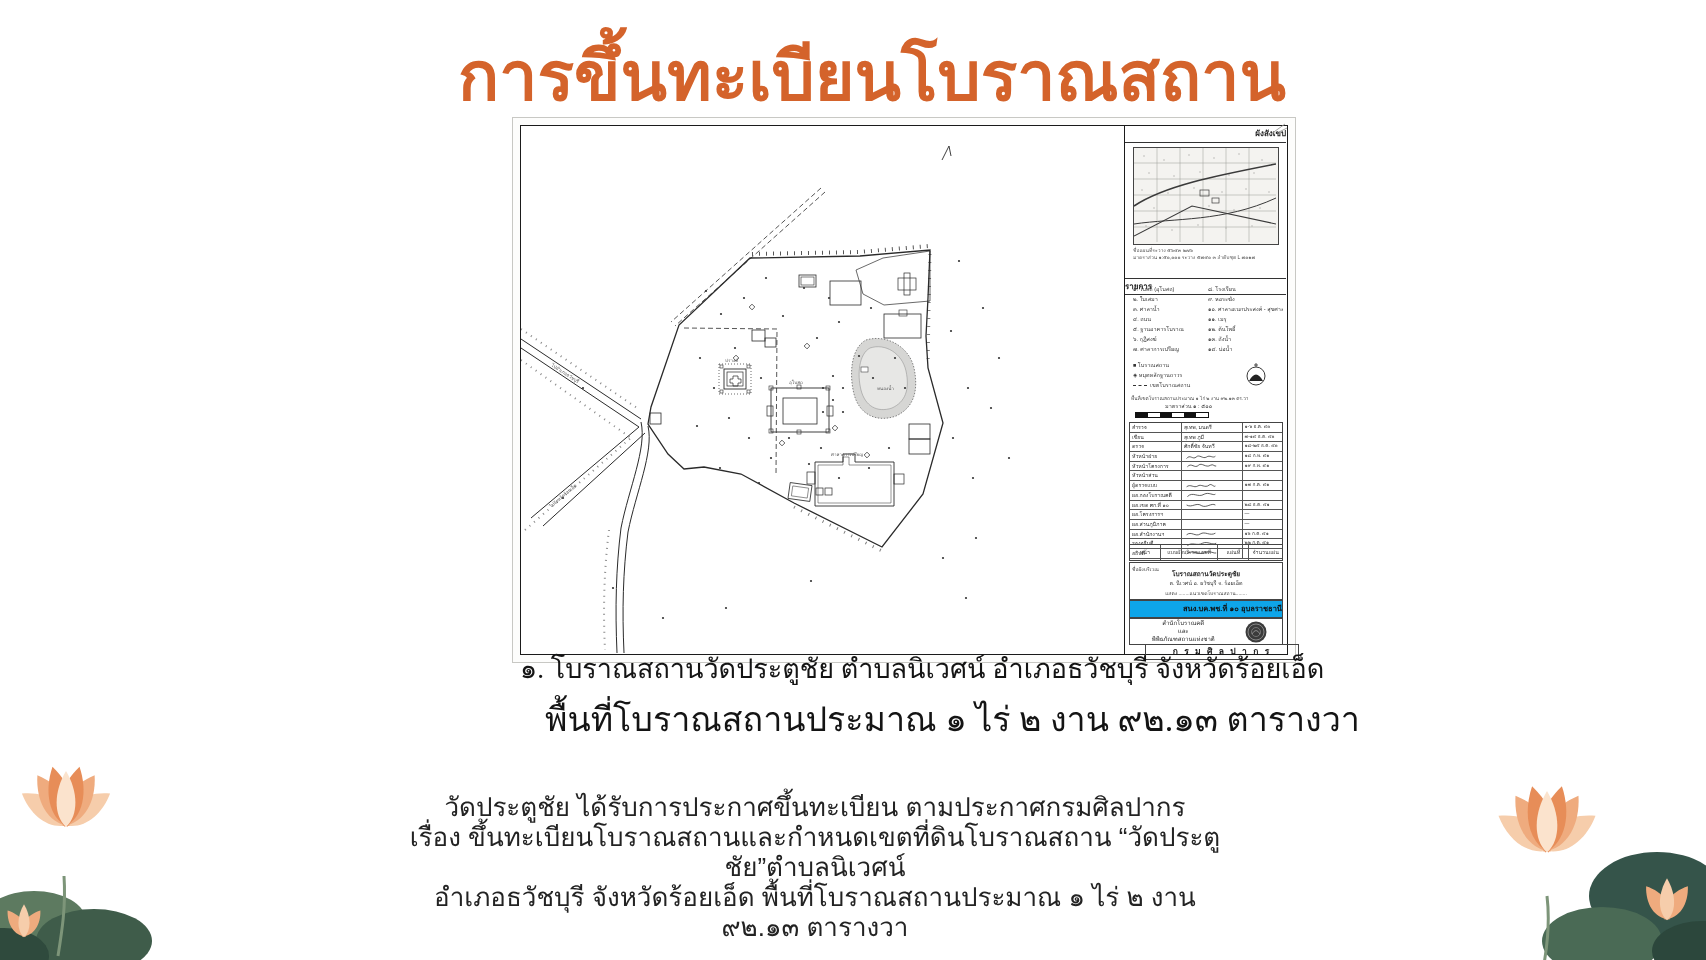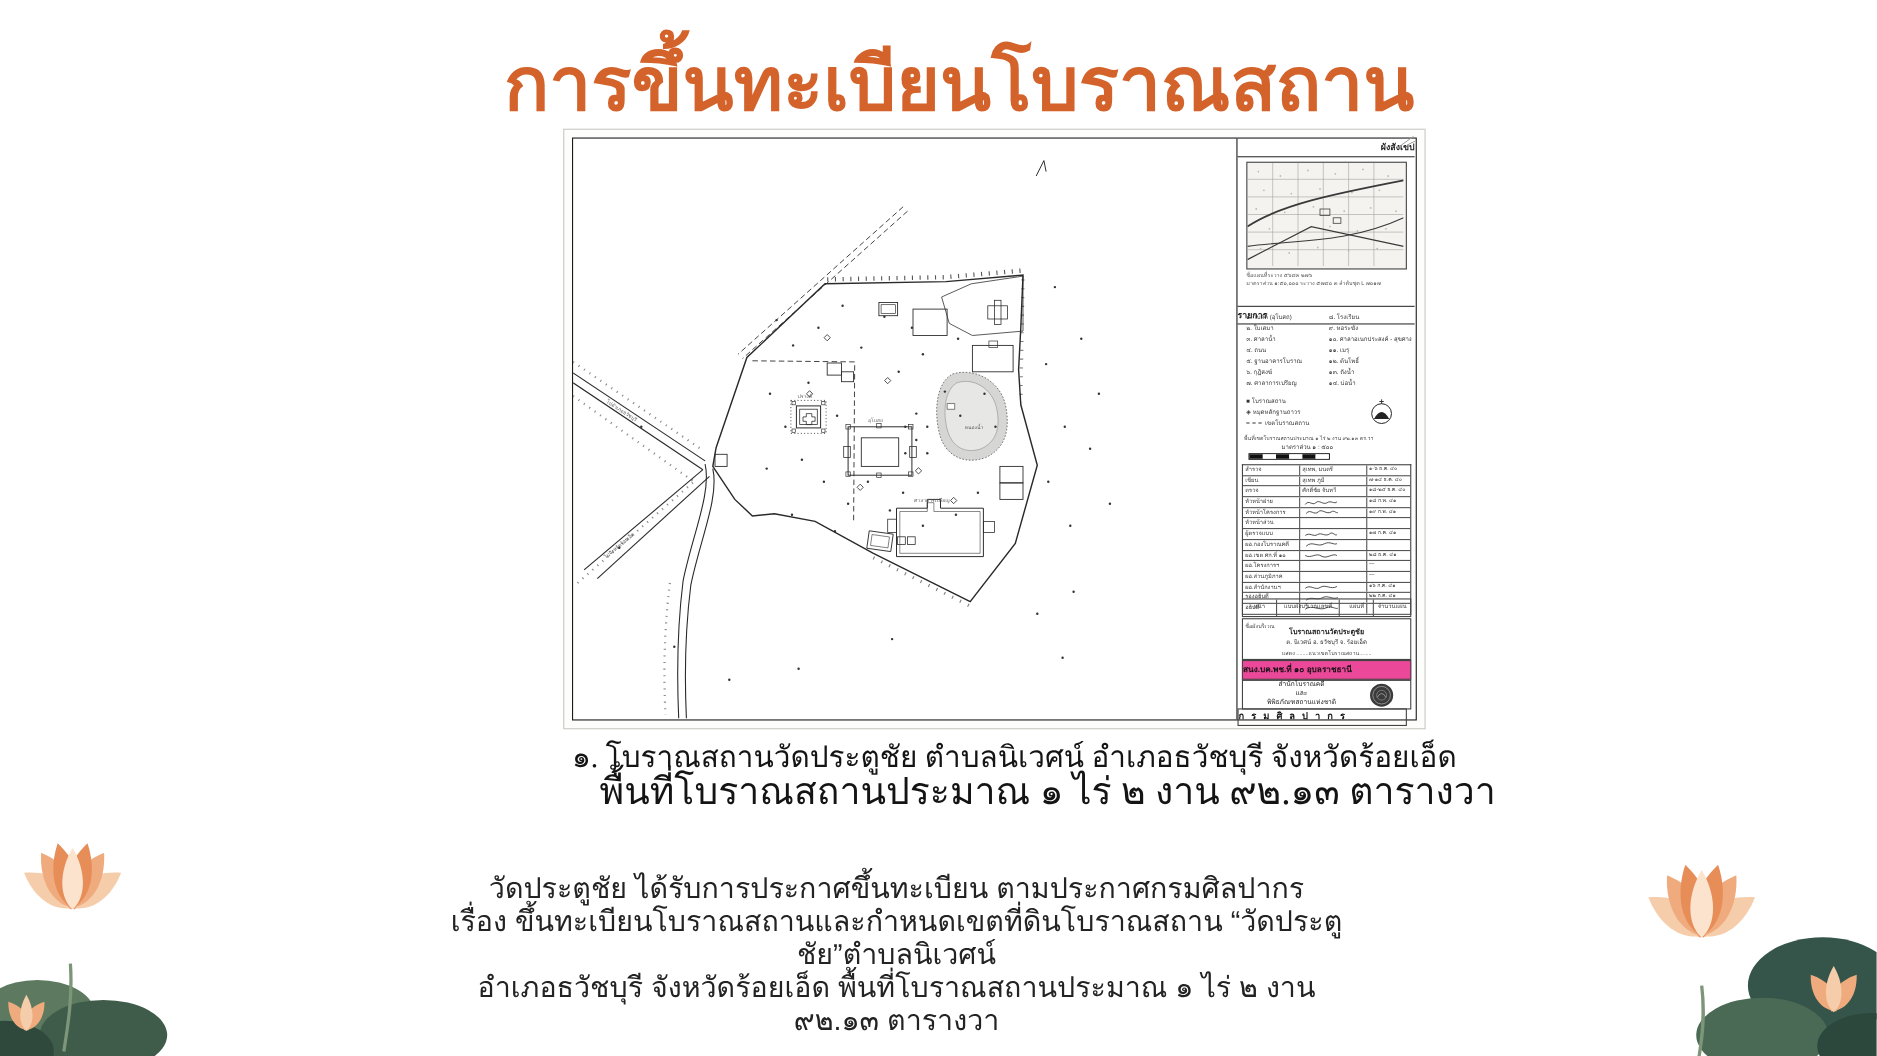--- a/index.html
+++ b/index.html
@@ -44,30 +44,30 @@
   .sig path{stroke:#222;fill:none;stroke-width:0.9;}
   
   #foot-cells{left:4px;top:418px;width:152px;display:flex;border:1px solid #444;height:15px;}
   .fc{border-right:0.7px solid #555;font-size:5.3px;line-height:14px;text-align:center;overflow:hidden;white-space:nowrap;color:#333;}
   
   #proj{left:4px;top:436px;width:152px;height:36px;border:1px solid #444;}
   #proj-label{left:2px;top:2px;font-size:5px;color:#444;}
   #proj-l1{left:0;top:6px;width:100%;text-align:center;font-size:6.5px;font-weight:bold;color:#222;}
   #proj-l2{left:0;top:16px;width:100%;text-align:center;font-size:5.5px;color:#333;}
   #proj-l3{left:0;top:26px;width:100%;text-align:center;font-size:5px;color:#444;}
-  #office-strip{left:4px;top:474px;width:152px;height:16px;background:#ec4899;border:1px solid #444;
-    font-size:7.5px;font-weight:bold;line-height:15px;text-align:left;color:#111;white-space:nowrap;}
+  #office-strip{left:4px;top:474px;width:152px;height:16px;background:#0ea5e9;border:1px solid #444;
+    font-size:7.5px;font-weight:bold;line-height:15px;text-align:right;color:#111;white-space:nowrap;}
   #bureau{left:4px;top:492px;width:152px;height:25px;border:1px solid #444;}
   .bu-line{width:70%;text-align:center;font-size:6px;line-height:8px;color:#222;}
   #seal{left:114px;top:1px;}
-  #dept-strip{left:0;top:518px;width:152px;height:14px;border:1px solid #444;font-size:8.5px;
-    font-weight:bold;letter-spacing:2px;line-height:13px;text-align:left;color:#111;white-space:nowrap;}
+  #dept-strip{left:20px;top:518px;width:152px;height:14px;border:1px solid #444;font-size:8.5px;
+    font-weight:bold;letter-spacing:2px;line-height:13px;text-align:center;color:#111;white-space:nowrap;}
   
   .serifcap{font-family:"Liberation Serif","DejaVu Serif",serif;color:#141414;}
-  #cap1{left:520px;top:666px;width:766px;text-align:center;font-size:27px;white-space:nowrap;}
+  #cap1{left:520px;top:647px;width:766px;text-align:center;font-size:27px;white-space:nowrap;}
   #cap2{left:545px;top:692px;font-size:34px;white-space:nowrap;}
   #para{left:815px;top:756px;transform:translateX(-50%);width:820px;text-align:center;
     font-size:26px;line-height:30px;color:#232323;margin-top:36px;}
   
   #lotus-left{left:-6px;bottom:-6px;}
   #lotus-right{right:-6px;bottom:-6px;}
 </style>
 </head>
 <body>
 

